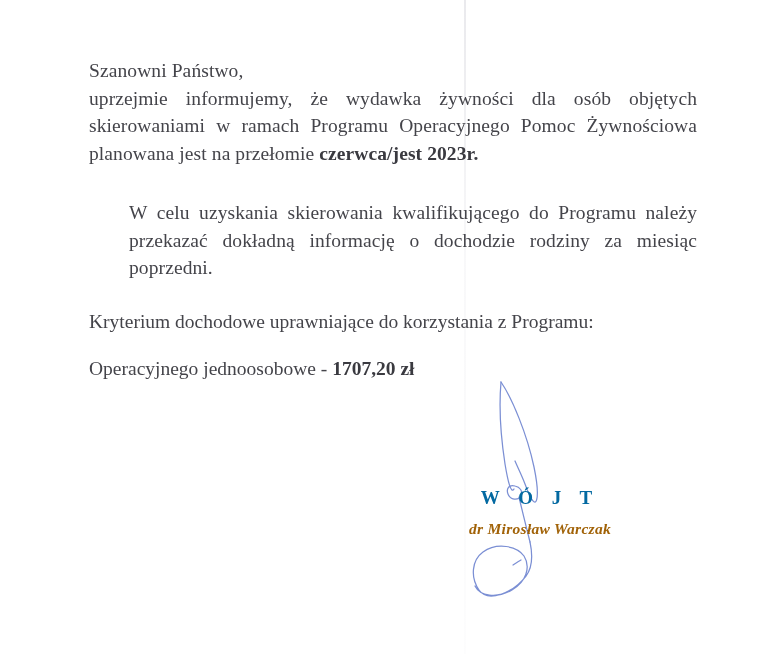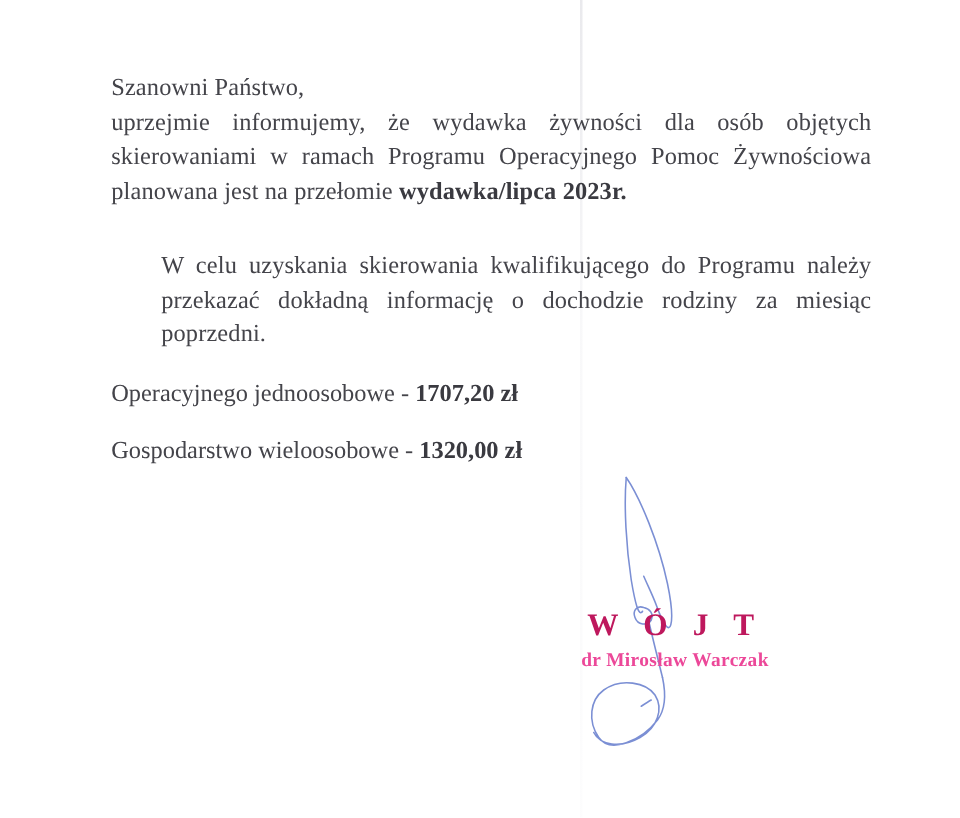--- a/index.html
+++ b/index.html
@@ -94,58 +94,57 @@
   .stamp {
     position: absolute;
     text-align: center;
     color: #d9556a;
     font-family: "Liberation Serif", "DejaVu Serif", serif;
   }
   .stamp-title {
     left: 40px;
     top: 127px;
     width: 200px;
-    font-size: 25px;
+    font-size: 19px;
     font-weight: bold;
     letter-spacing: 7px;
-    color: #be185d;
+    color: #0369a1;
   }
   .stamp-name {
     left: 10px;
     top: 160px;
     width: 260px;
     font-size: 15.5px;
+    font-style: italic;
     font-weight: bold;
     letter-spacing: 0.3px;
-    color: #ec4899;
+    color: #a16207;
   }
 </style>
 </head>
 <body>
 
 <div class="page">
 
   <div class="scan-seam"></div>
 
   <div class="body-text">
 
     <p class="para para-intro">
-      <span class="salutation">Szanowni Państwo,</span><span>uprzejmie informujemy, że wydawka żywności dla osób objętych skierowaniami w ramach Programu Operacyjnego Pomoc Żywnościowa planowana jest na przełomie </span><strong>wydawka/lipca 2023r.</strong>
+      <span class="salutation">Szanowni Państwo,</span><span>uprzejmie informujemy, że wydawka żywności dla osób objętych skierowaniami w ramach Programu Operacyjnego Pomoc Żywnościowa planowana jest na przełomie </span><strong>czerwca/jest 2023r.</strong>
     </p>
 
     <p class="para para-purpose">W celu uzyskania skierowania kwalifikującego do Programu należy przekazać dokładną informację o dochodzie rodziny za miesiąc poprzedni.</p>
 
+    <p class="line-single line-criteria">Kryterium dochodowe uprawniające do korzystania z Programu:</p>
 
     <p class="line-single line-household-1">
       <span>Operacyjnego jednoosobowe - </span><strong>1707,20 zł</strong>
     </p>
 
-    <p class="line-single line-household-2">
-      <span>Gospodarstwo wieloosobowe - </span><strong>1320,00 zł</strong>
-    </p>
 
   </div>
 
   <div class="signature-block">
 
     <svg class="signature-ink" width="330" height="275" viewBox="0 0 330 275" aria-hidden="true">
       <g fill="none" stroke="#7b8fd4" stroke-width="1.25" stroke-linecap="round" stroke-linejoin="round">
 
         <path d="M101,22 C112,38 127,74 134,107 C140,136 138,160 125,124 C122,116 118,108 115,101"></path>
         <path d="M101,22 C99,45 101,78 105,104 C108,122 111,134 114,129"></path>

